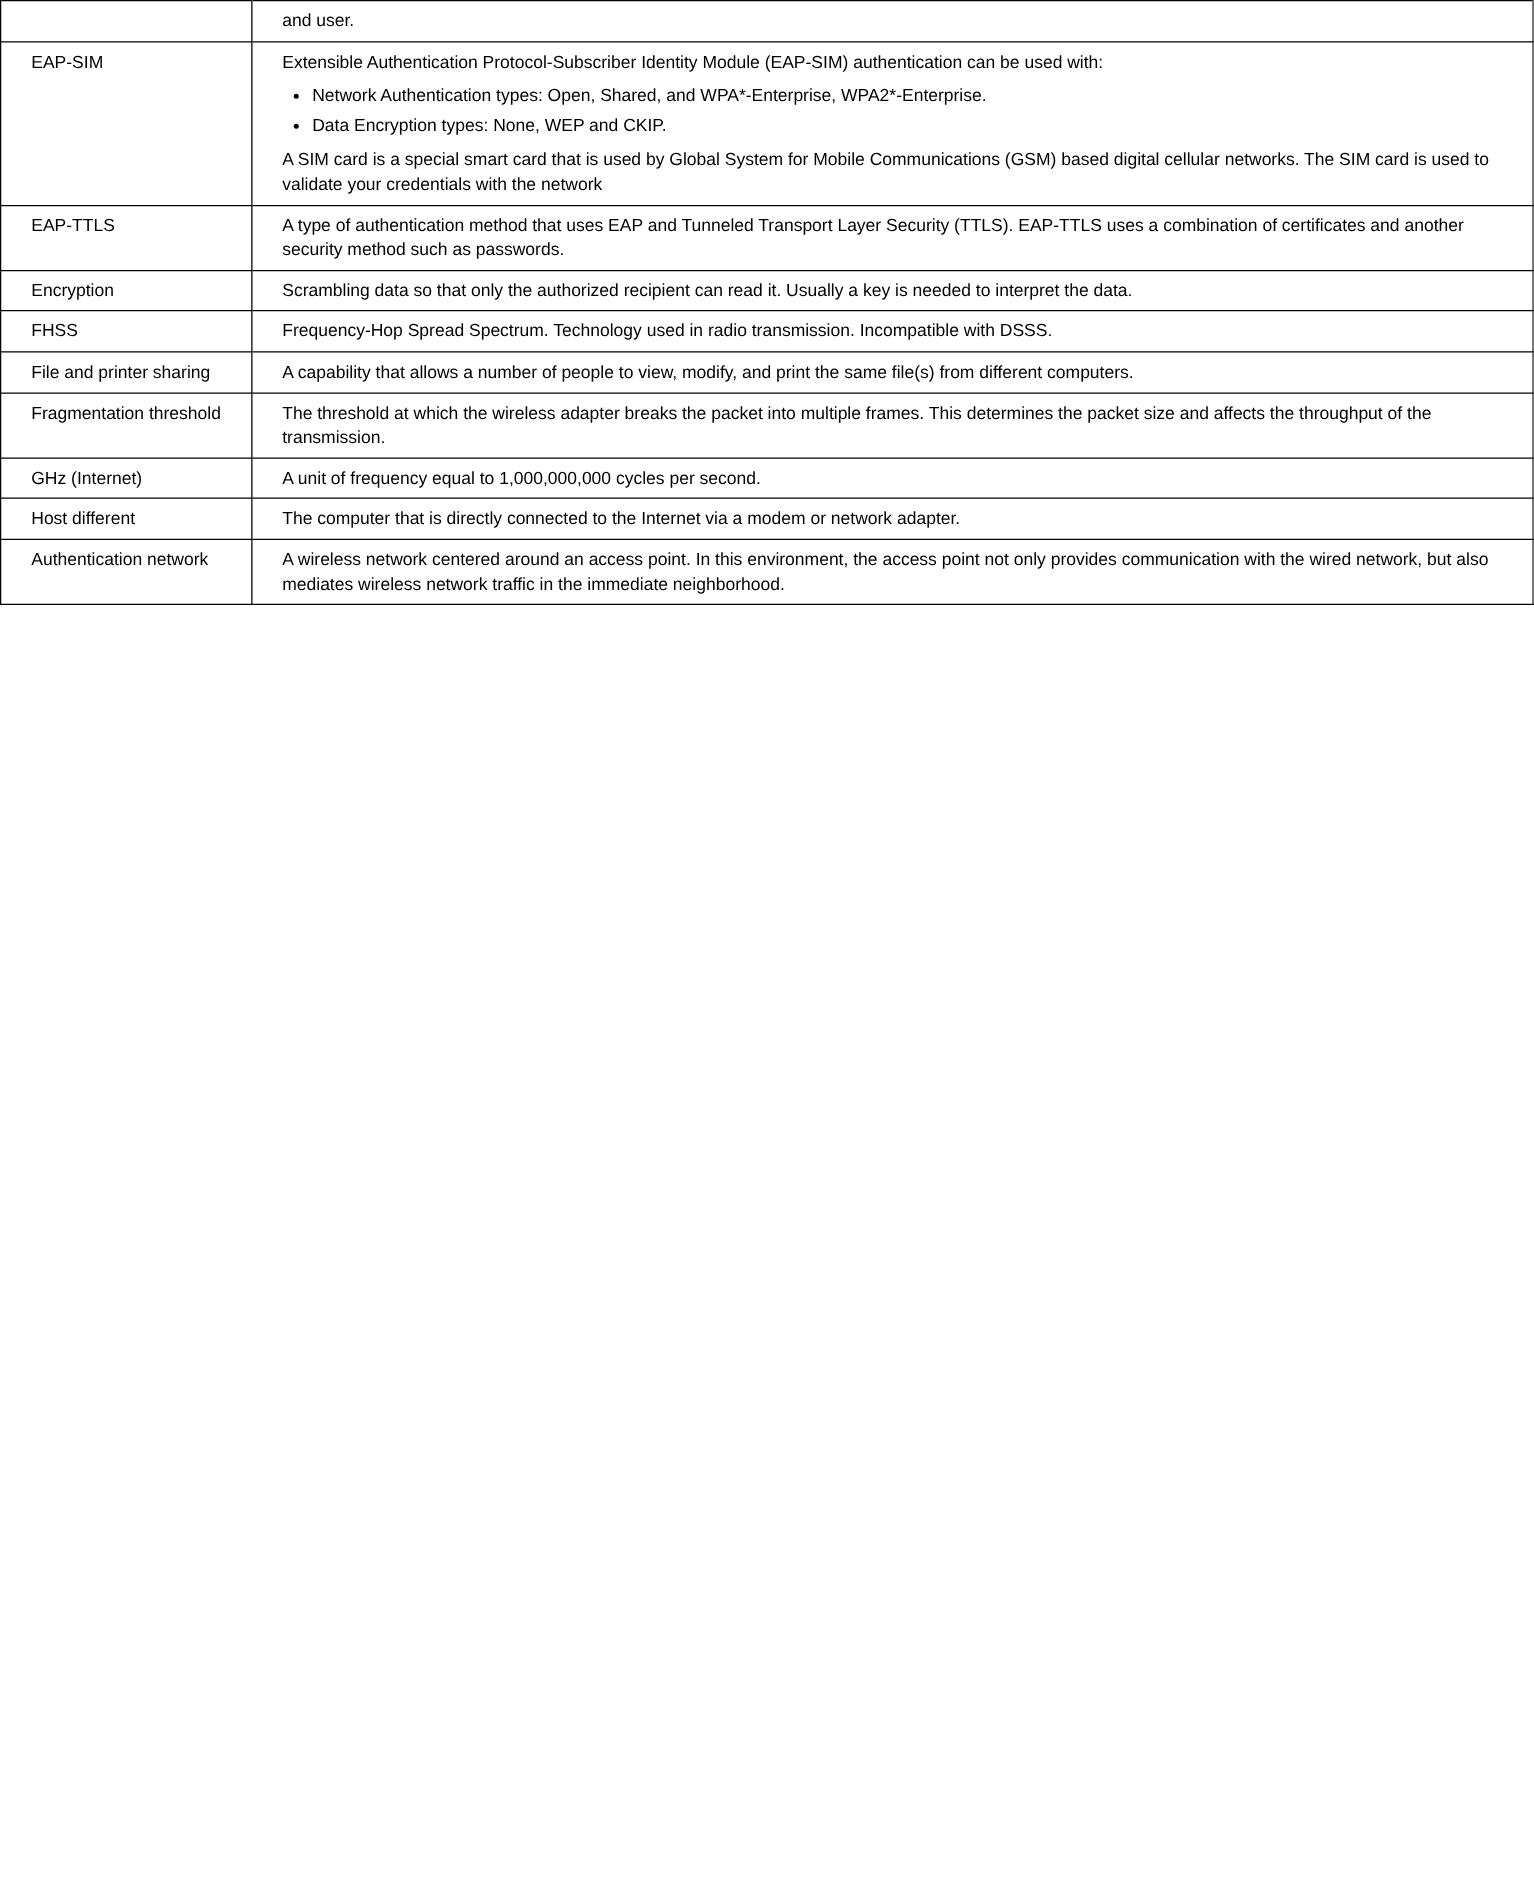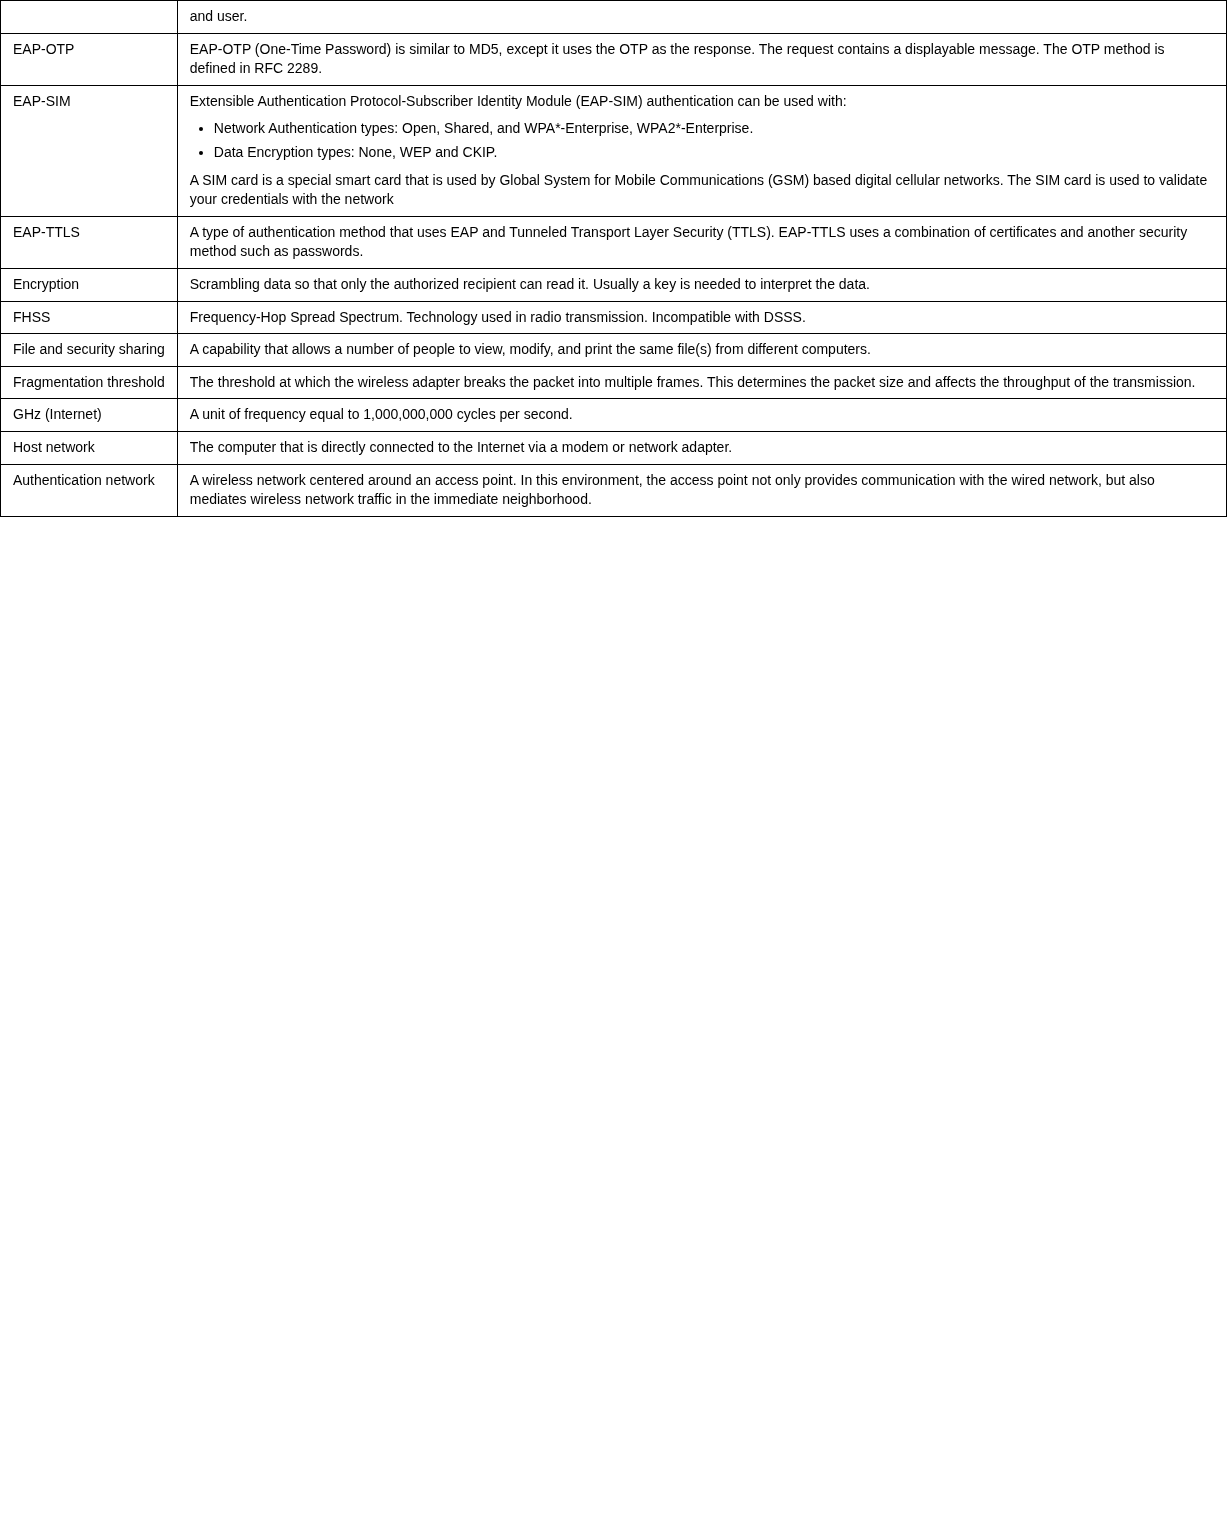--- a/index.html
+++ b/index.html
@@ -13,21 +13,21 @@
       background: #fff;
       color: #000;
     }
     .glossary-table {
       width: 1227px;
       border-collapse: collapse;
       border: 1px solid #000;
     }
     .glossary-table td {
       border: 1px solid #000;
-      padding: 6px 12px;
+      padding: 6px 24px;
       vertical-align: top;
       line-height: 1.4;
     }
     .glossary-table td.term {
       width: 110px;
       font-weight: normal;
       white-space: nowrap;
     }
     .glossary-table td.definition {
       width: calc(1227px - 110px);
@@ -42,24 +42,20 @@
 </head>
 <body>
 
 <table class="glossary-table">
   <tbody id="table-body">
   <tr>
         <td class="term" style="border-top: none;"></td>
         <td class="definition" style="border-top: none;">and user.</td>
       </tr>
       <tr>
-        <td class="term">EAP-OTP</td>
-        <td class="definition">EAP-OTP (One-Time Password) is similar to MD5, except it uses the OTP as the response. The request contains a displayable message. The OTP method is defined in RFC 2289.</td>
-      </tr>
-      <tr>
         <td class="term">EAP-SIM</td>
         <td class="definition">
           <p>Extensible Authentication Protocol-Subscriber Identity Module (EAP-SIM) authentication can be used with:</p>
           <ul>
             <li>Network Authentication types: Open, Shared, and WPA*-Enterprise, WPA2*-Enterprise.</li>
             <li>Data Encryption types: None, WEP and CKIP.</li>
           </ul>
           <p>A SIM card is a special smart card that is used by Global System for Mobile Communications (GSM) based digital cellular networks. The SIM card is used to validate your credentials with the network</p>
         </td>
       </tr>
@@ -69,33 +65,33 @@
       </tr>
       <tr>
         <td class="term">Encryption</td>
         <td class="definition">Scrambling data so that only the authorized recipient can read it. Usually a key is needed to interpret the data.</td>
       </tr>
       <tr>
         <td class="term">FHSS</td>
         <td class="definition">Frequency-Hop Spread Spectrum. Technology used in radio transmission. Incompatible with DSSS.</td>
       </tr>
       <tr>
-        <td class="term">File and security sharing</td>
+        <td class="term">File and printer sharing</td>
         <td class="definition">A capability that allows a number of people to view, modify, and print the same file(s) from different computers.</td>
       </tr>
       <tr>
         <td class="term">Fragmentation threshold</td>
         <td class="definition">The threshold at which the wireless adapter breaks the packet into multiple frames. This determines the packet size and affects the throughput of the transmission.</td>
       </tr>
       <tr>
         <td class="term">GHz (Internet)</td>
         <td class="definition">A unit of frequency equal to 1,000,000,000 cycles per second.</td>
       </tr>
       <tr>
-        <td class="term">Host network</td>
+        <td class="term">Host different</td>
         <td class="definition">The computer that is directly connected to the Internet via a modem or network adapter.</td>
       </tr>
       <tr>
         <td class="term">Authentication network</td>
         <td class="definition">A wireless network centered around an access point. In this environment, the access point not only provides communication with the wired network, but also mediates wireless network traffic in the immediate neighborhood.</td>
       </tr>
     </tbody>
 </table>
 
 </body></html>

